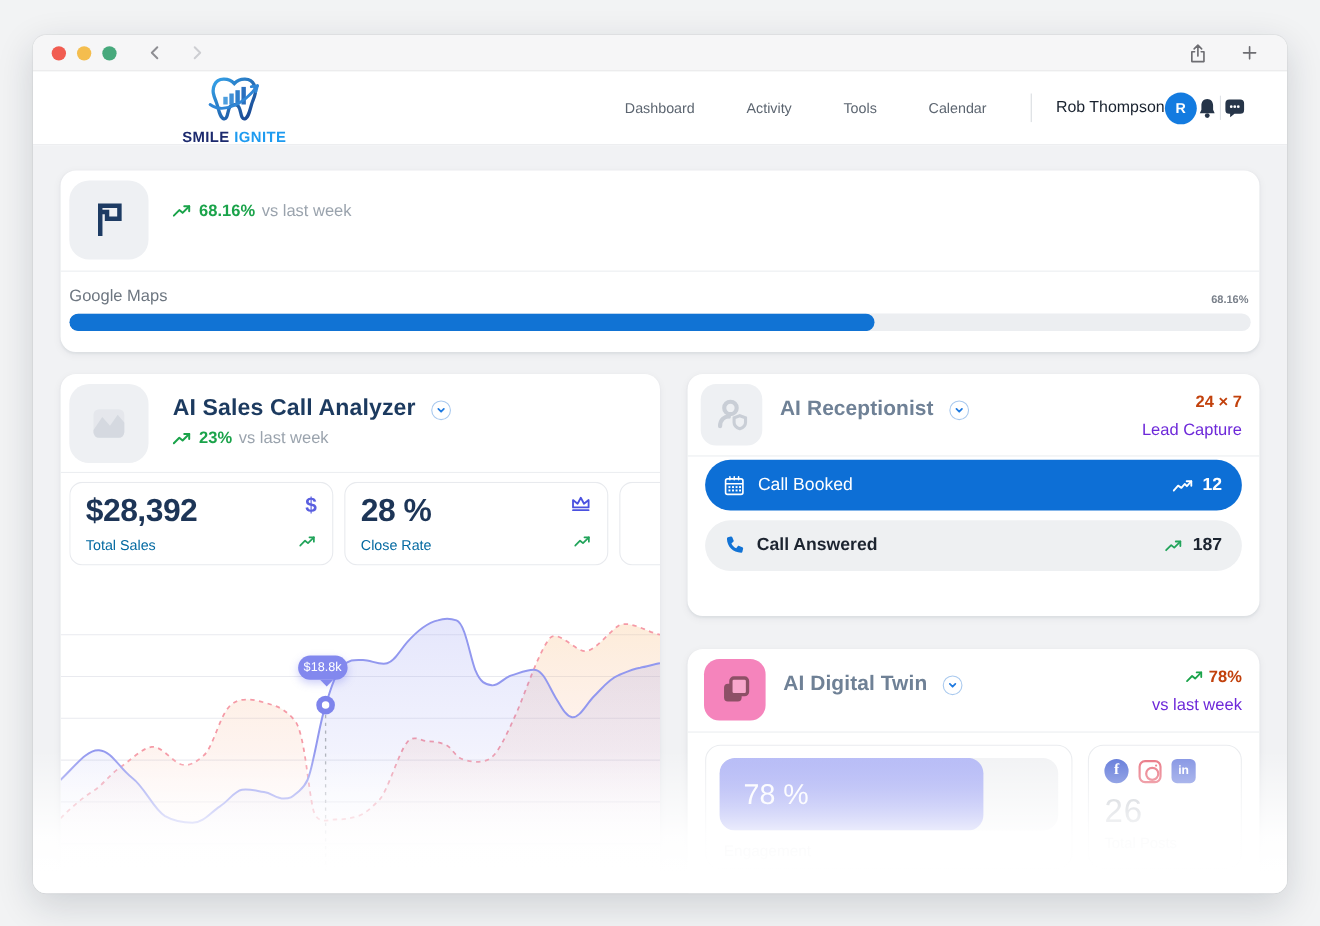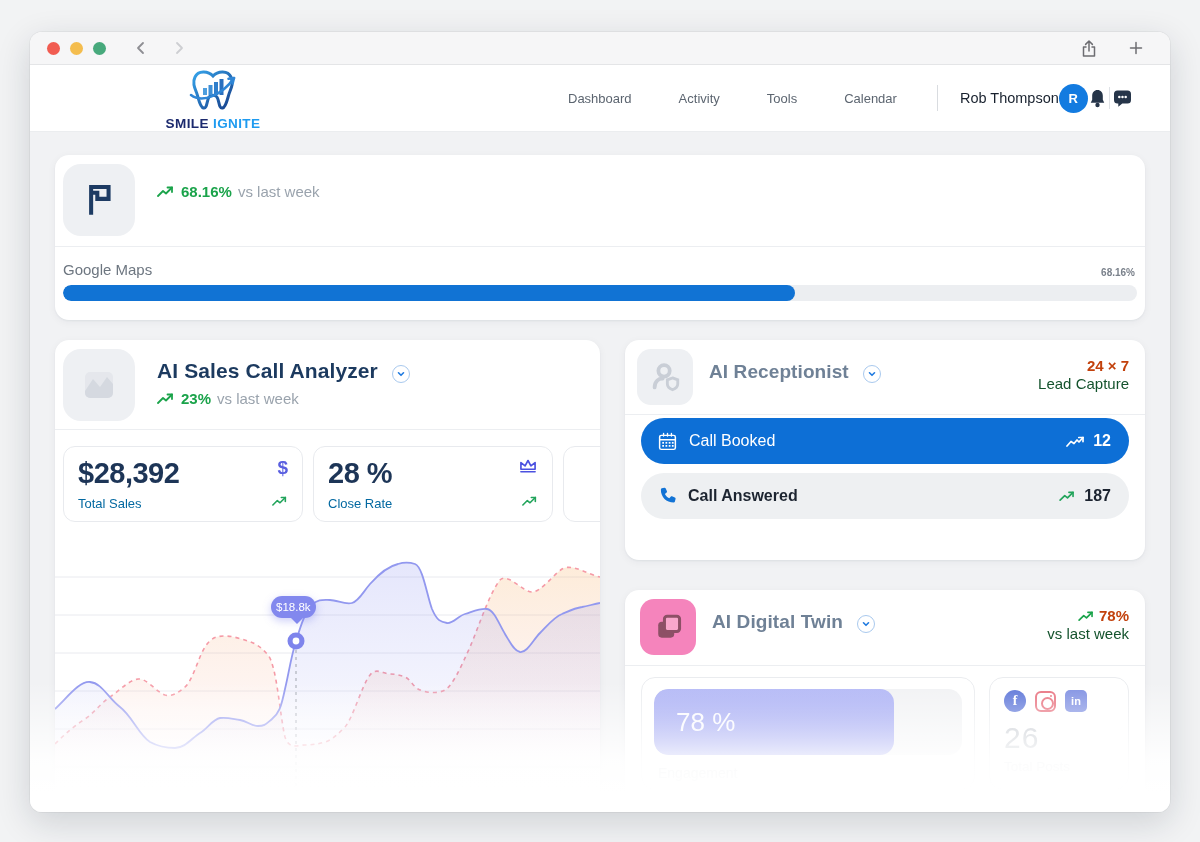--- a/index.html
+++ b/index.html
@@ -65,39 +65,39 @@
   .progress-track { margin:7px 8px 0; height:16px; border-radius:8px; background:#eceef1; overflow:hidden; }
   .progress-fill { height:100%; border-radius:8px; background:#1173d4; }
 
   .grid2 { display:grid; grid-template-columns:545px 520px; column-gap:25px; align-items:start; }
 
   
   .card-sales { height:462px; overflow:hidden; position:relative; }
   .card-sales .card-header { padding:9px 0 0 8px; }
   .card-sales .titleblock { margin:10px 0 0 22px; }
   .card-sales .divider { margin-top:8px; }
-  .stats-row { display:flex; gap:10px; margin:16px 0 0 8px; overflow:hidden; }
+  .stats-row { display:flex; gap:10px; margin:8px 0 0 8px; overflow:hidden; }
   .stat-card { width:240px; flex-shrink:0; border:1px solid #e8eaee; border-radius:12px; padding:10px 14px 9px; position:relative; height:76px; }
   .stat-value { font-size:29px; font-weight:bold; color:#1d3557; letter-spacing:-.5px; }
   .stat-label { font-size:13px; color:#0369a1; margin-top:6px; }
   .stat-corner { position:absolute; right:14px; top:10px; }
   .stat-trend { position:absolute; right:14px; bottom:10px; }
   .dollar-glyph { font-size:19px; font-weight:bold; color:#5a5fe0; }
   .chart-wrap { position:absolute; left:0; right:0; bottom:-2px; height:252px; }
   .tooltip { position:absolute; left:216px; top:44px; background:#8288ee; color:#fff; font-size:11.5px;
     padding:5px 5px; border-radius:12px; box-shadow:0 3px 8px rgba(110,115,235,.35); }
   .tooltip:after { content:""; position:absolute; left:20px; bottom:-6px; border:6px solid transparent; border-top-color:#8288ee; border-bottom:none; }
 
   
   .card-recep { height:220px; overflow:hidden; }
   .card-recep .card-header { padding:9px 16px 0 12px; }
   .card-recep .titleblock { margin:12px 0 0 16px; }
   .corner { margin-left:auto; text-align:right; padding-top:8px; }
   .corner .c1 { font-size:15px; font-weight:bold; color:#c2410c; }
-  .corner .c2 { font-size:15px; color:#14532d; margin-top:1px; }
+  .corner .c2 { font-size:15px; color:#6d28d9; margin-top:8px; }
   .card-recep .divider { margin-top:9px; }
   .active-row { display:flex; align-items:center; padding:11px 17px 8px; }
   .active-label { font-size:14.5px; font-weight:bold; color:#101828; }
   .dot-green { width:8px; height:8px; border-radius:50%; background:#21b14b; margin-left:7px; }
   .active-value { margin-left:auto; font-size:15px; font-weight:600; color:#101828; }
   .pill { display:flex; align-items:center; margin:0 16px; height:46px; border-radius:23px; padding:0 18px 0 16px; cursor:pointer; border:none; width:488px; }
   .pill-blue { background:#0d6fd6; color:#fff; margin-top:3px; }
   .pill-gray { background:#eef0f2; color:#1c2430; margin-top:9px; }
   .pill-label { font-size:16px; margin-left:11px; font-weight:500; }
   .pill-gray .pill-label { font-weight:600; }

